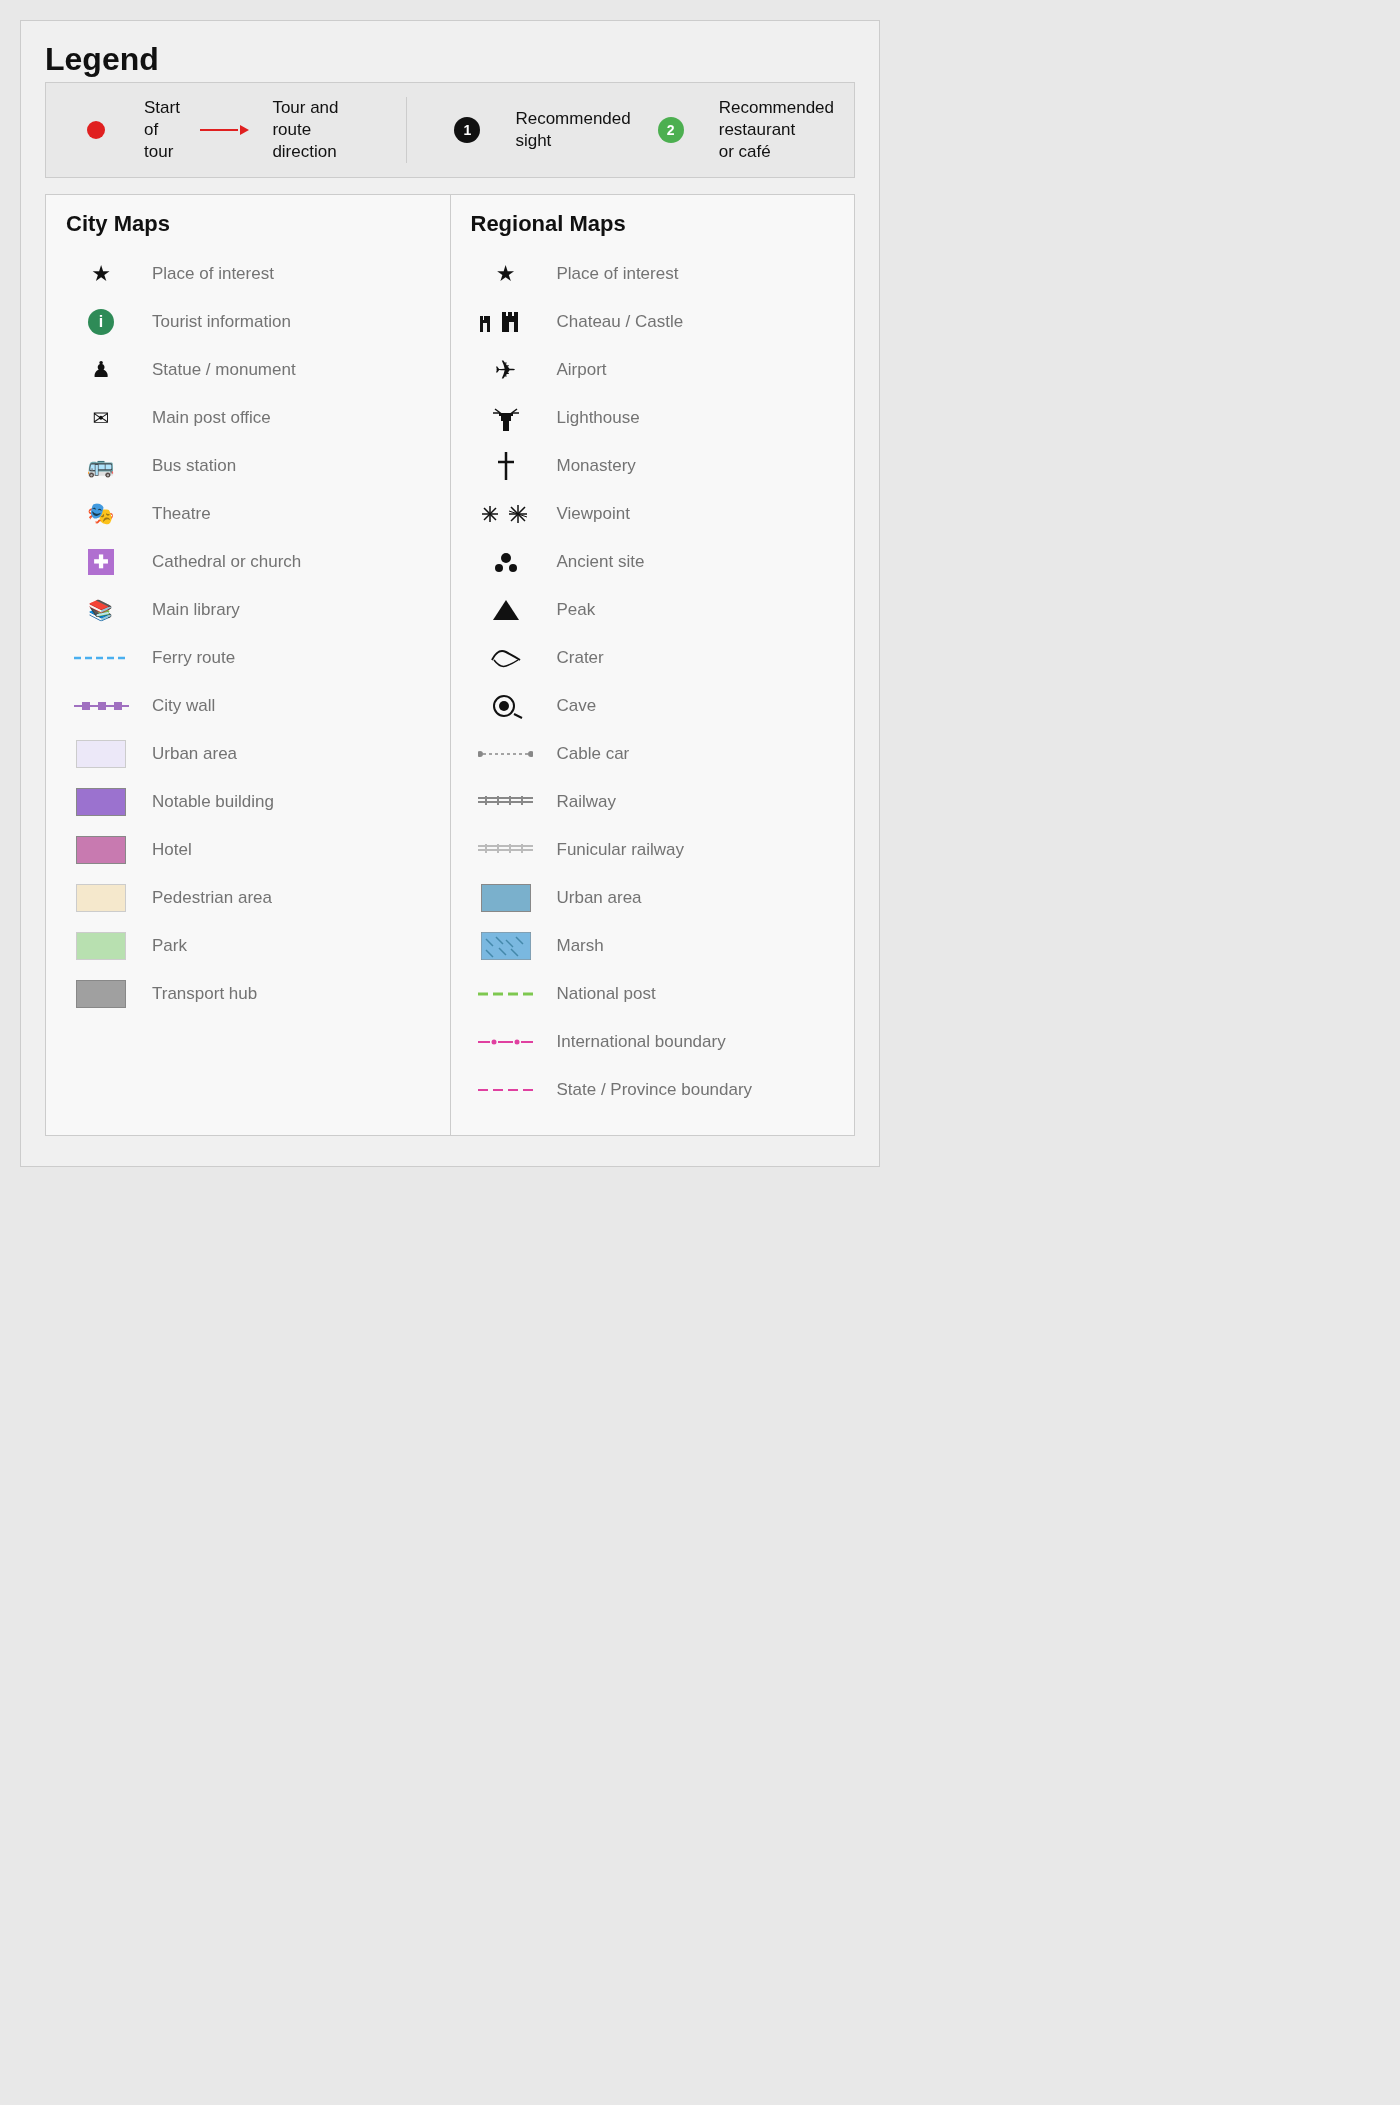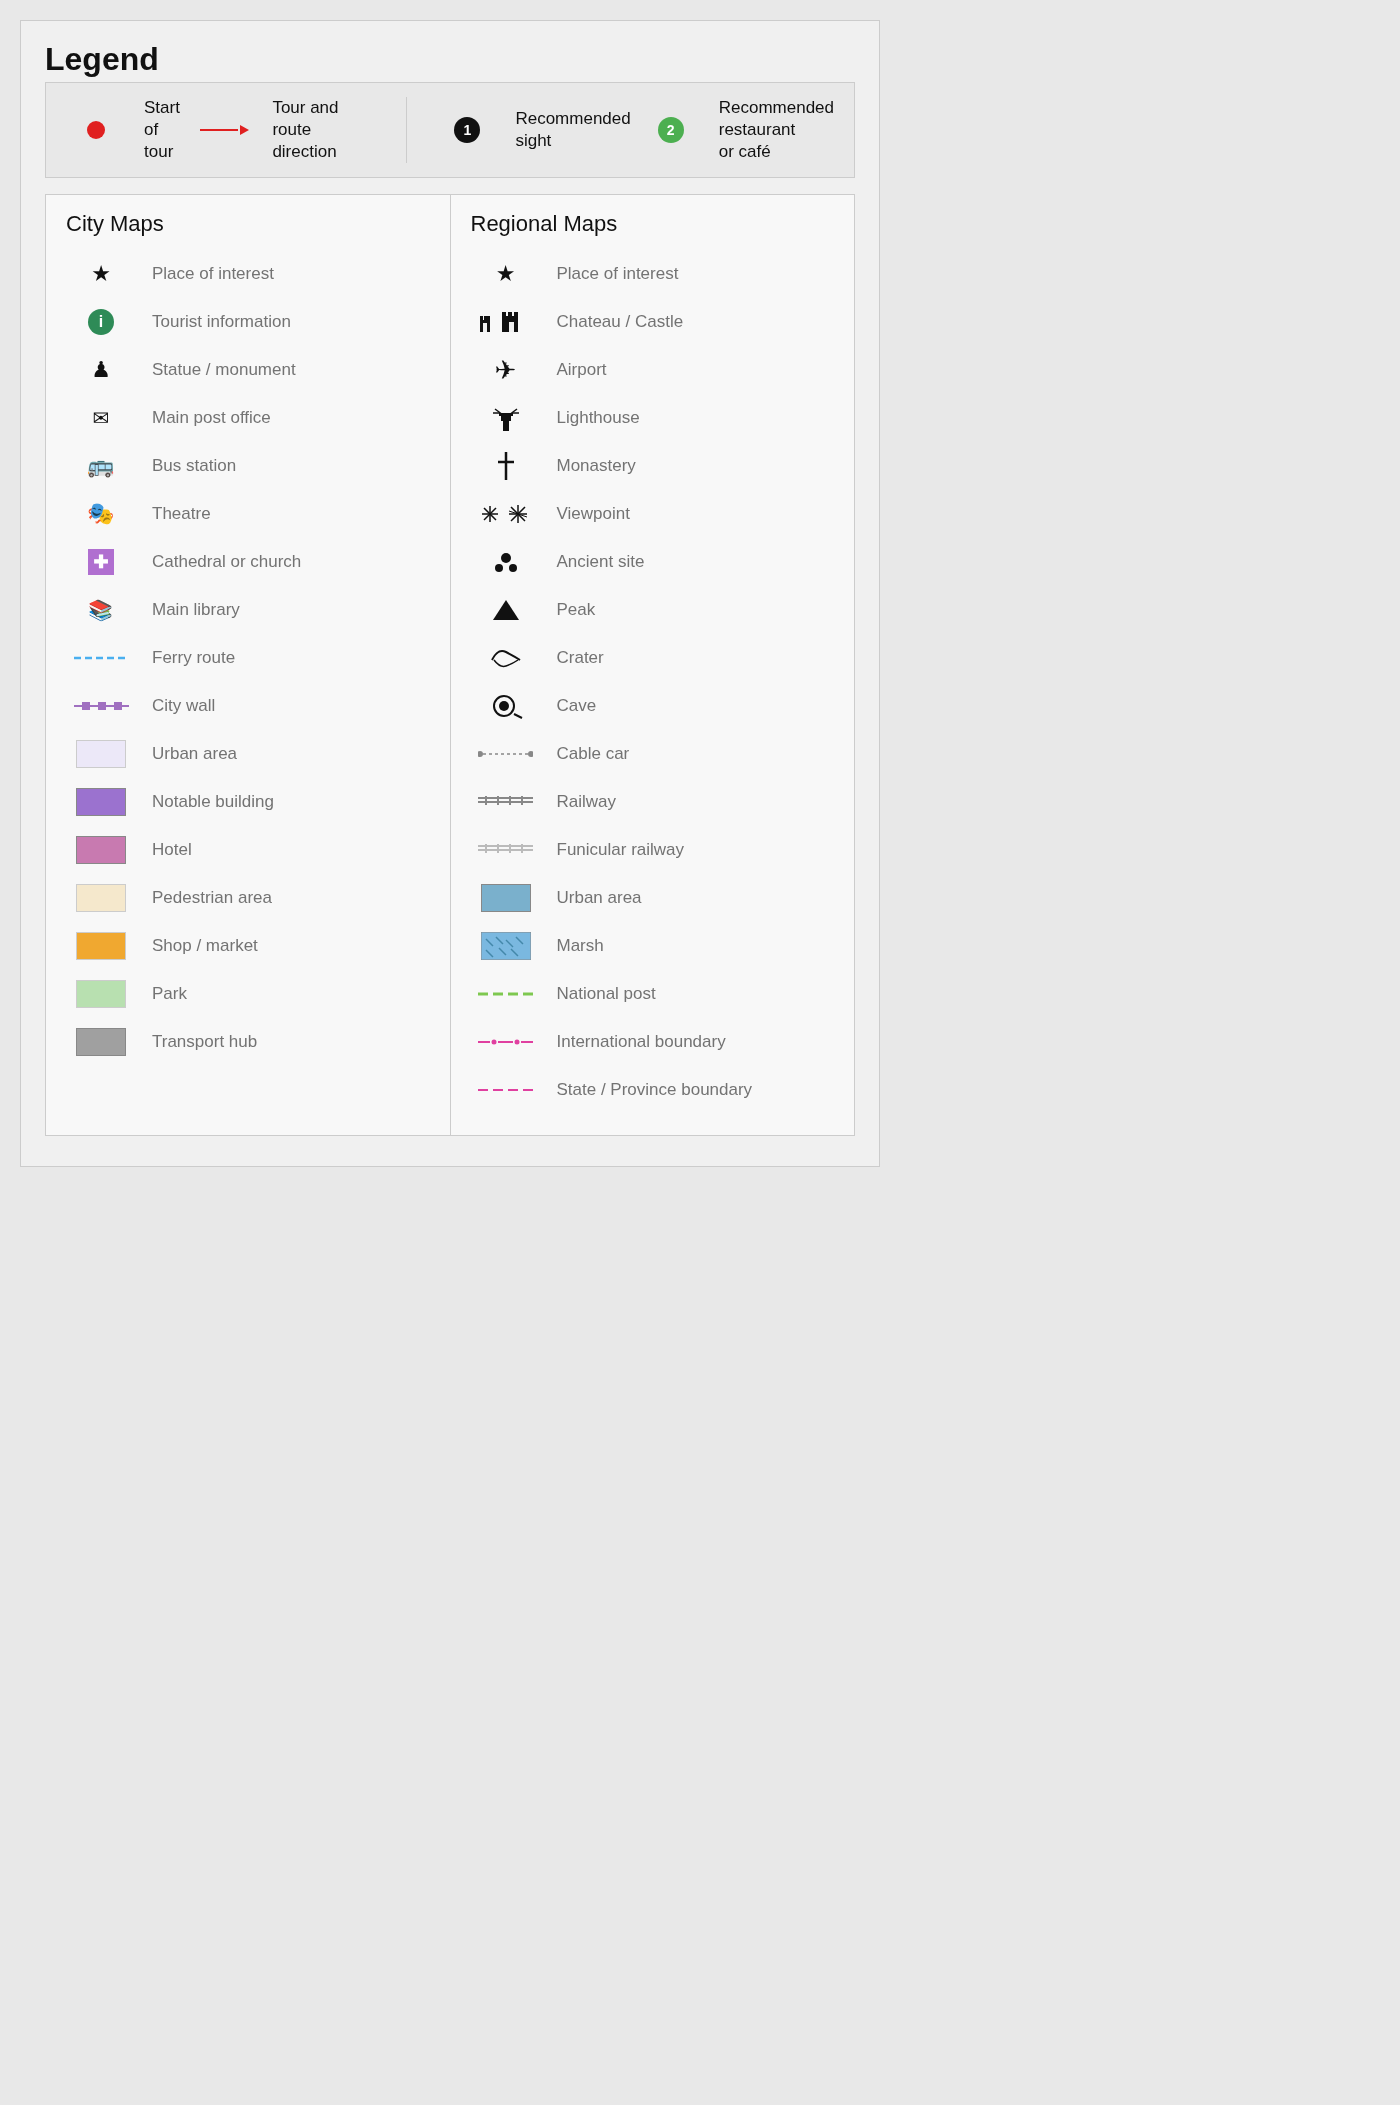--- a/index.html
+++ b/index.html
@@ -67,21 +67,21 @@
     .col-left, .col-right {
       flex: 1;
       padding: 16px 20px 20px 20px;
     }
     .col-divider {
       width: 1px;
       background: #ccc;
     }
     .col-title {
       font-size: 22px;
-      font-weight: 400;
+      font-weight: 700;
       margin-bottom: 14px;
       color: #111;
     }
     .legend-item {
       display: flex;
       align-items: center;
       min-height: 46px;
       gap: 16px;
       margin-bottom: 2px;
     }
@@ -309,26 +309,20 @@
         <span class="legend-label">Hotel</span>
       </div>
 
       <div class="legend-item">
         <div class="legend-icon">
           <div class="color-box" style="background:#f5e8cc; border:1px solid #ccc;"></div>
         </div>
         <span class="legend-label">Pedestrian area</span>
       </div>
 
-      <div class="legend-item">
-        <div class="legend-icon">
-          <div class="color-box" style="background:#f0a830; border:1px solid #ccc;"></div>
-        </div>
-        <span class="legend-label">Shop / market</span>
-      </div>
 
       <div class="legend-item">
         <div class="legend-icon">
           <div class="color-box" style="background:#b8e0b0; border:1px solid #ccc;"></div>
         </div>
         <span class="legend-label">Park</span>
       </div>
 
       <div class="legend-item">
         <div class="legend-icon">

